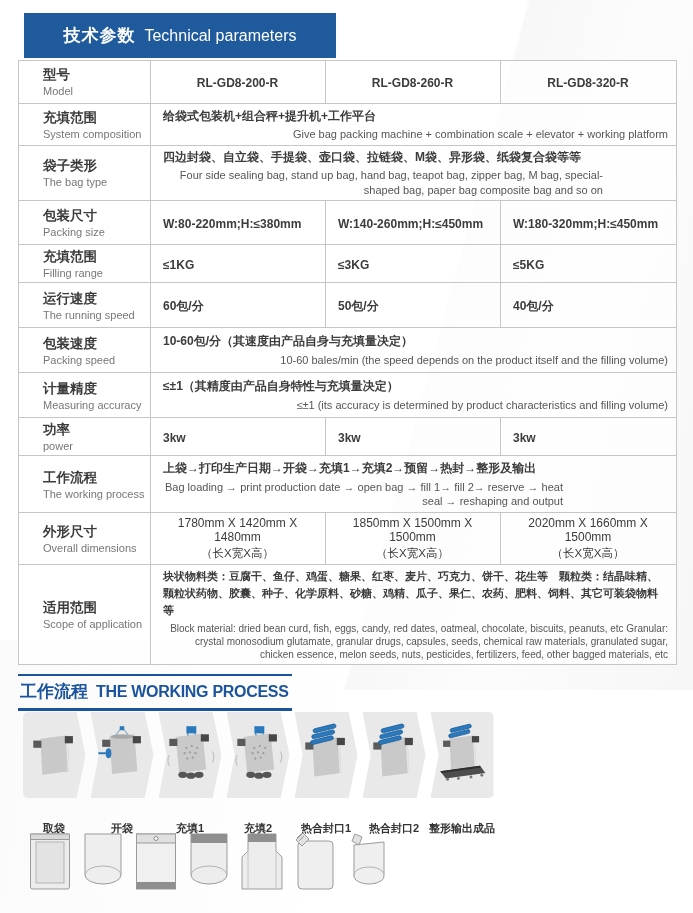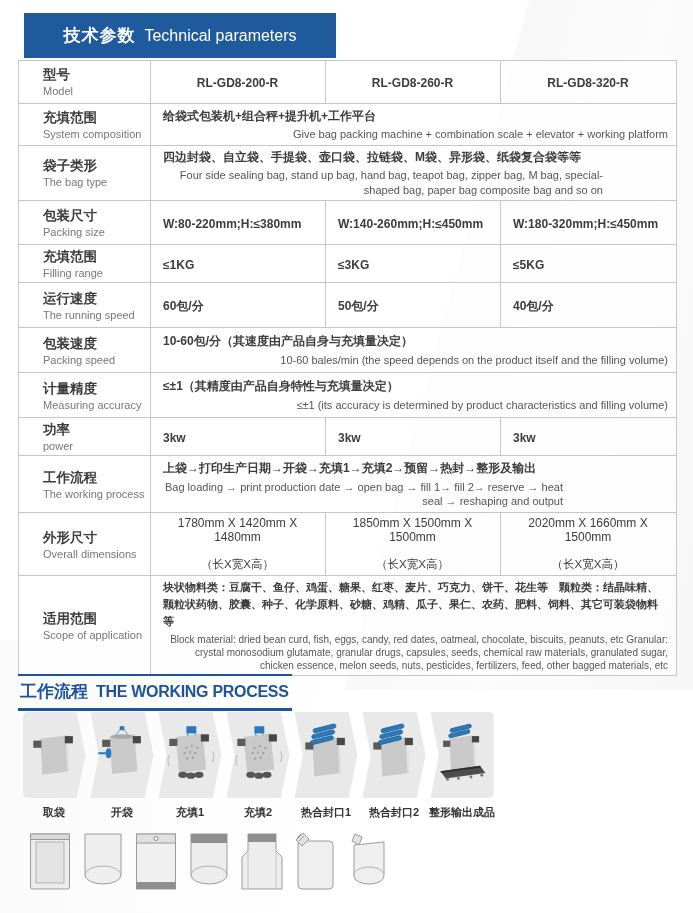--- a/index.html
+++ b/index.html
@@ -31,21 +31,21 @@
     background:rgba(255,255,255,0.65);
   }
   table.params td, table.params th { border:1px solid #c6c6c6; vertical-align:middle; }
   th.lbl { text-align:left; padding:3px 4px 3px 24px; font-weight:normal; }
   .lz { font-size:13.5px; font-weight:bold; color:#3c3c3c; }
   .le { font-size:11px; color:#777; margin-top:1px; line-height:1.1; }
   td.cell { padding:3px 8px 3px 12px; }
   td.center { text-align:center; padding-left:3px; padding-right:4px; }
   .val  { font-size:12px; font-weight:bold; color:#3c3c3c; }
   .valr { font-size:12px; color:#3c3c3c; }
-  .vsub { font-size:11.5px; color:#3c3c3c; margin-top:13px; }
+  .vsub { font-size:11.5px; color:#3c3c3c; margin-top:2px; }
   .vz { font-size:12px; font-weight:bold; color:#3c3c3c; line-height:1.45; }
   .ve { font-size:11px; color:#555; margin-top:2px; line-height:1.3;text-align:right; }
   .ve.narrow { max-width:400px; }
   .vz.small { font-size:11px; line-height:1.55; }
   .ve.small { font-size:10px; line-height:1.3; margin-top:3px; }
 
   
   .process-title {
     position:absolute; left:18px; top:674px; width:272px; z-index:1;
     border-top:2px solid #1b539e; border-bottom:3px solid #1b539e;
@@ -57,21 +57,21 @@
 
   .process-strip { position:absolute; left:20px; top:712px; z-index:1; display:flex; }
   .step { width:68px; display:flex; flex-direction:column; align-items:center; }
   .tile {
     width:63px; height:86px; background:#e9e9ea;
     display:flex; align-items:center; justify-content:center;
   }
   .tile.mid   { clip-path:polygon(0 0, 86% 0, 100% 50%, 86% 100%, 0 100%, 13% 50%); }
   .tile.first { clip-path:polygon(0 0, 86% 0, 100% 50%, 86% 100%, 0 100%); border-radius:5px 0 0 5px; }
   .tile.last  { clip-path:polygon(0 0, 100% 0, 100% 100%, 0 100%, 13% 50%); border-radius:0 5px 5px 0; }
-  .step-label { margin-top:7px; font-size:11px; font-weight:bold; color:#333; white-space:nowrap; }
+  .step-label { margin-top:23px; font-size:11px; font-weight:bold; color:#333; white-space:nowrap; }
 
   
   .bags { position:absolute; left:28px; top:831px; z-index:1; display:flex; gap:9px; align-items:flex-start; }
 </style>
 </head>
 <body>
 
 <div class="bg-diag1"></div>
 <div class="bg-diag2"></div>
 

